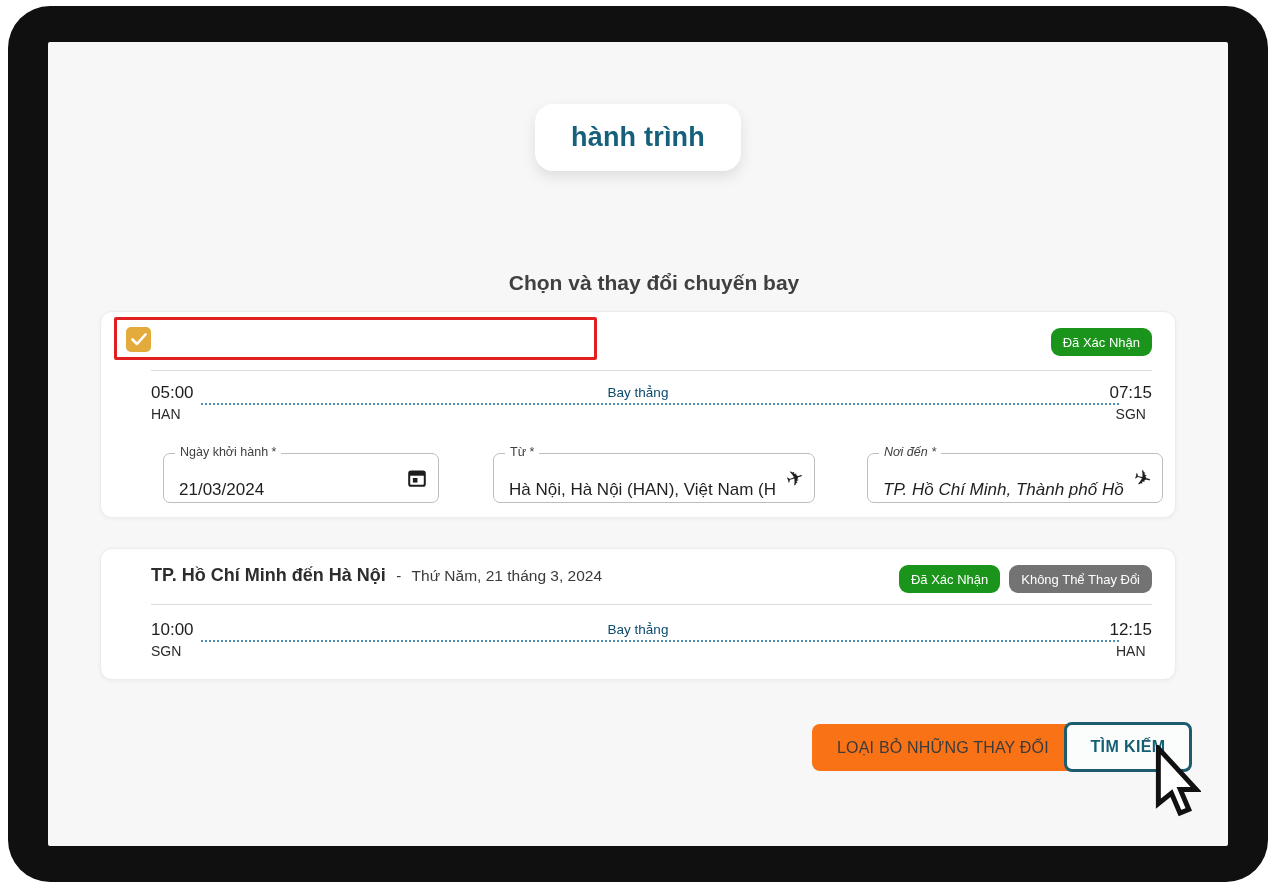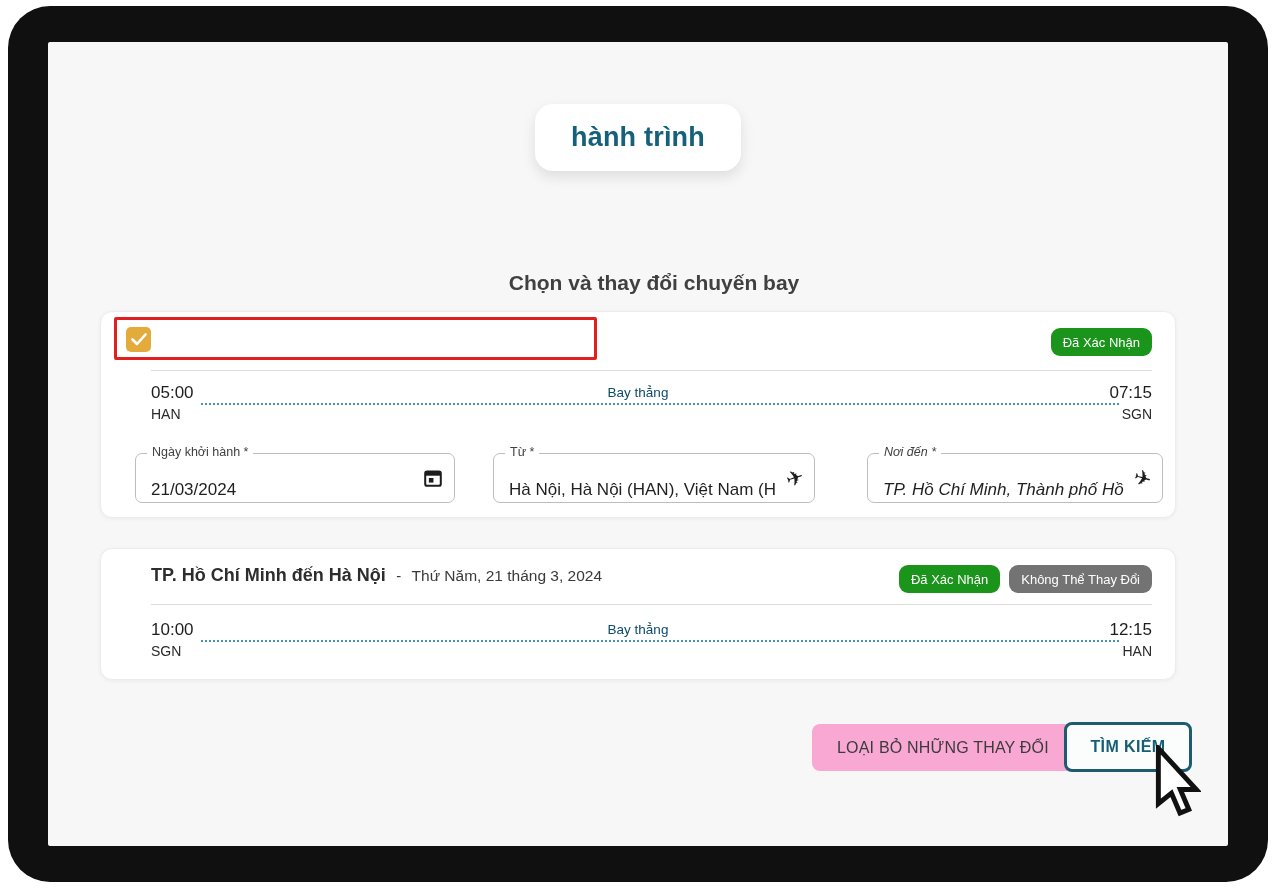--- a/index.html
+++ b/index.html
@@ -75,38 +75,38 @@
 
   .divider {
     position: absolute; left: 50px; right: 23px; height: 0;
     border-top: 1px solid #dcdcdc;
   }
   .card-1 .divider { top: 58px; }
   .card-2 .divider { top: 55px; }
 
   
   .dep-block  { position: absolute; left: 50px; top: 70px; }
-  .arr-block  { position: absolute; right: 23px; top: 70px; text-align: right; }
+  .arr-block  { position: absolute; right: 23px; top: 70px; text-align: center; }
   .time-text  { font-size: 17px; color: #1d1d1d; line-height: 21px; }
   .code-text  { font-size: 14px; color: #2a2a2a; line-height: 19px; margin-top: 2px; }
   .stops-label {
     position: absolute; left: 0; right: 0; top: 73px; text-align: center;
     font-size: 13.5px; color: #0c4a6e;
   }
   .path-line {
     position: absolute; left: 100px; right: 56px; top: 91px; height: 0;
     border-top: 2px dotted #4a8fb5;
   }
 
   
   .field {
     position: absolute; top: 141px; height: 50px;
     border: 1.5px solid #bdbdbd; border-radius: 7px; background: #ffffff;
   }
-  .field-date { left: 34px;  width: 320px; }
+  .field-date { left: 62px;  width: 276px; }
   .field-from { left: 392px; width: 322px; }
   .field-to   { left: 766px; width: 296px; font-style: italic; }
   .field-label {
     position: absolute; top: -9px; left: 11px; background: #ffffff;
     padding: 0 5px; font-size: 12.5px; color: #404040; white-space: nowrap;
   }
   .field-value {
     position: absolute; left: 15px; right: 38px; top: 50%; transform: translateY(-50%);
     font-size: 17px; color: #1f1f1f; white-space: nowrap; overflow: hidden; margin-top: 12px;
   }
@@ -114,21 +114,21 @@
     position: absolute; right: 10px; top: 50%; transform: translateY(-50%);
     display: flex; align-items: center; color: #1d1d1d;
   }
   .plane-glyph { font-size: 21px; line-height: 1; }
   .takeoff { transform: rotate(-18deg); display: inline-block; }
   .landing { transform: rotate(16deg);  display: inline-block; }
 
   
   .btn-discard {
     position: absolute; left: 812px; top: 724px; height: 47px; padding: 0 25px;
-    background: #f9a8d4; border: none; border-radius: 8px;
+    background: #f97316; border: none; border-radius: 8px;
     font-family: inherit; font-size: 16px; color: #3b3b3b; letter-spacing: 0.2px;
     display: flex; align-items: center; cursor: pointer;
   }
   .btn-search {
     position: absolute; left: 1064px; top: 722px; width: 128px; height: 50px;
     background: #fbfdfc; border: 3px solid #1c5c6e; border-radius: 8px;
     font-family: inherit; font-size: 16px; font-weight: bold; color: #155e74;
     letter-spacing: 0.4px; display: flex; align-items: center; justify-content: center;
     cursor: pointer;
   }

